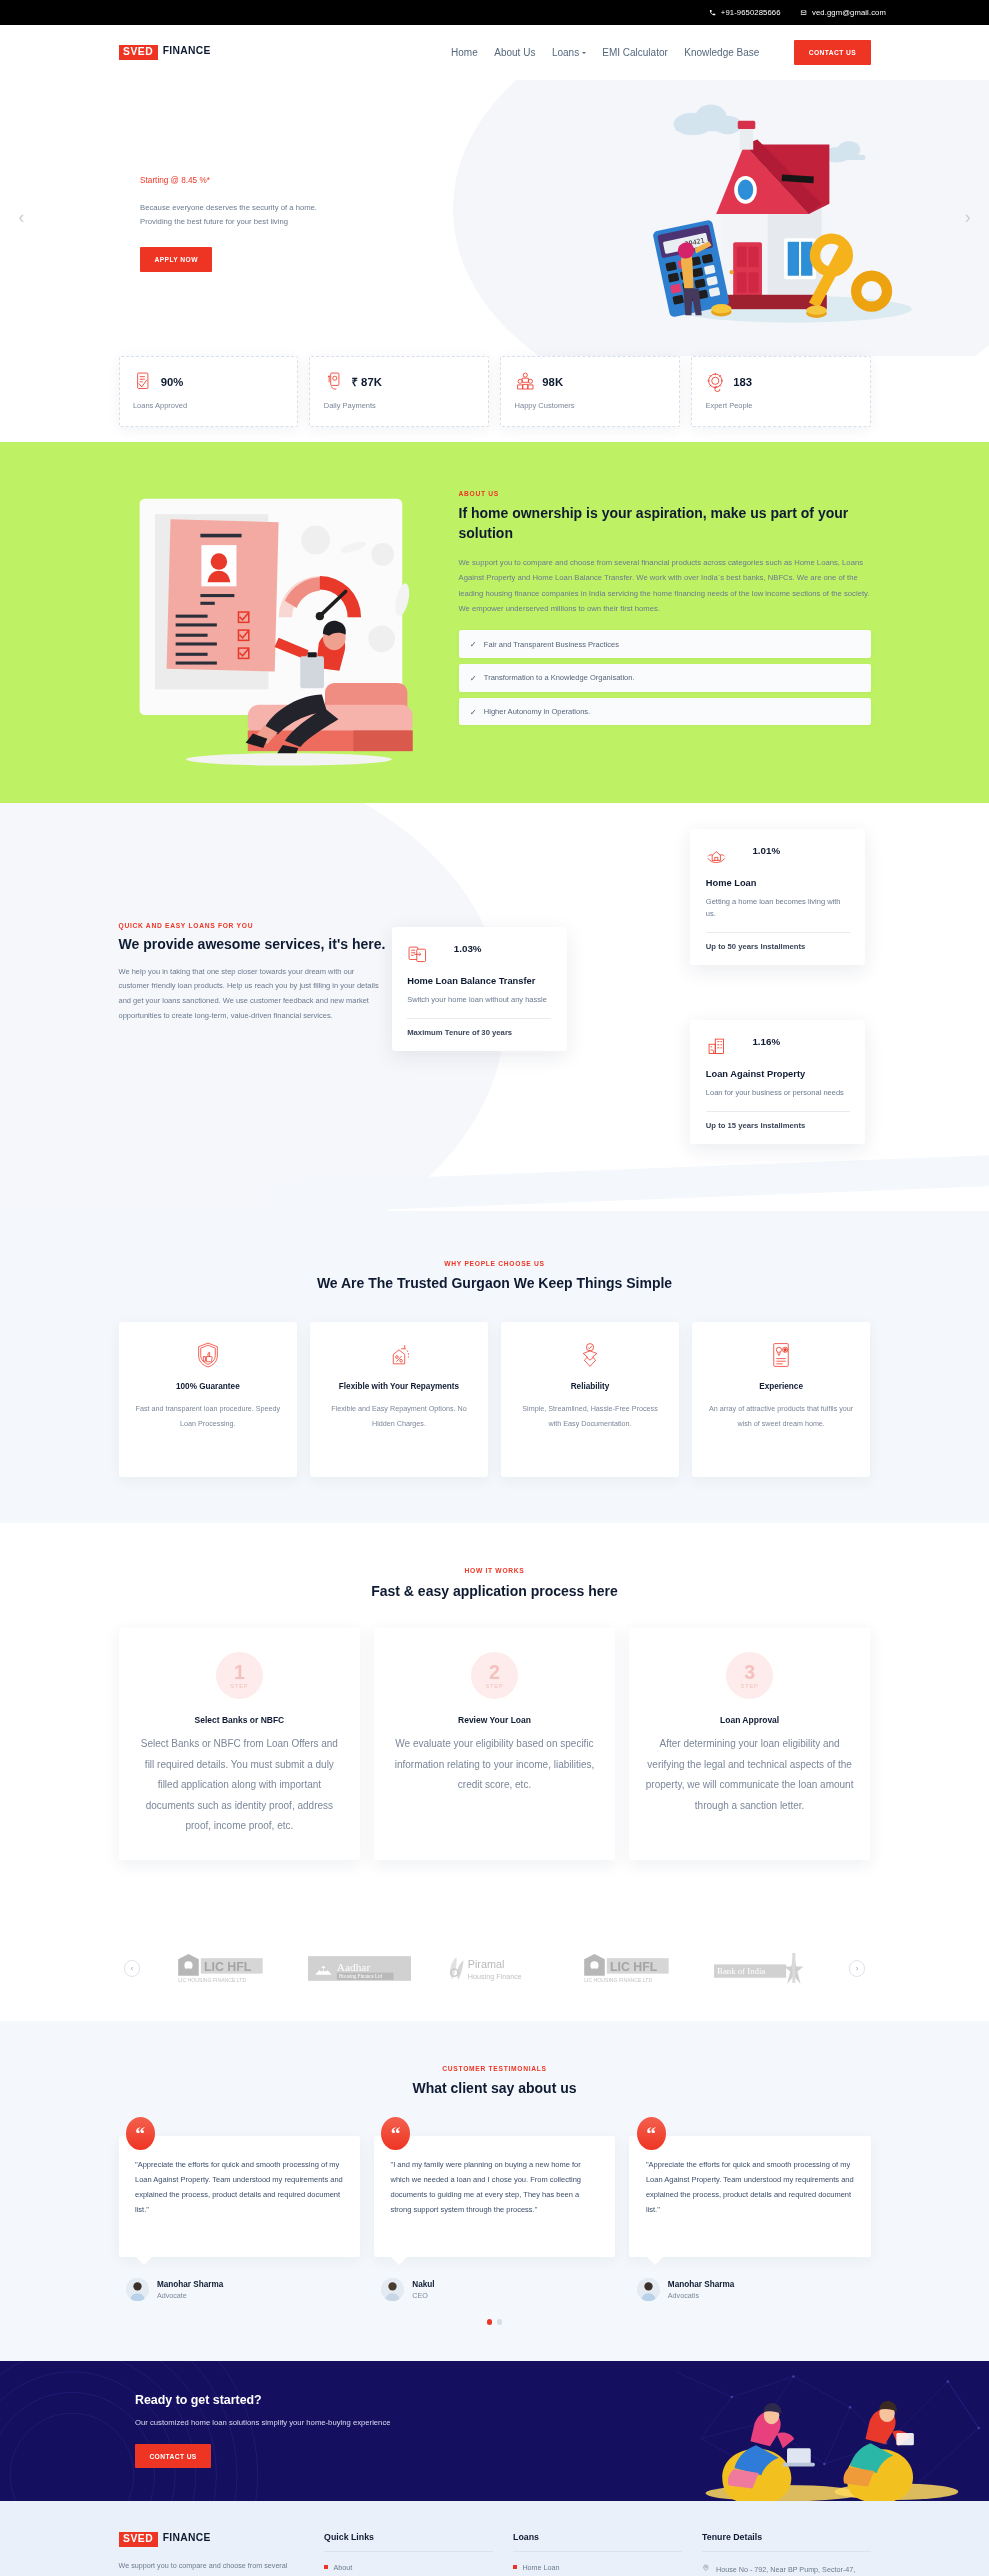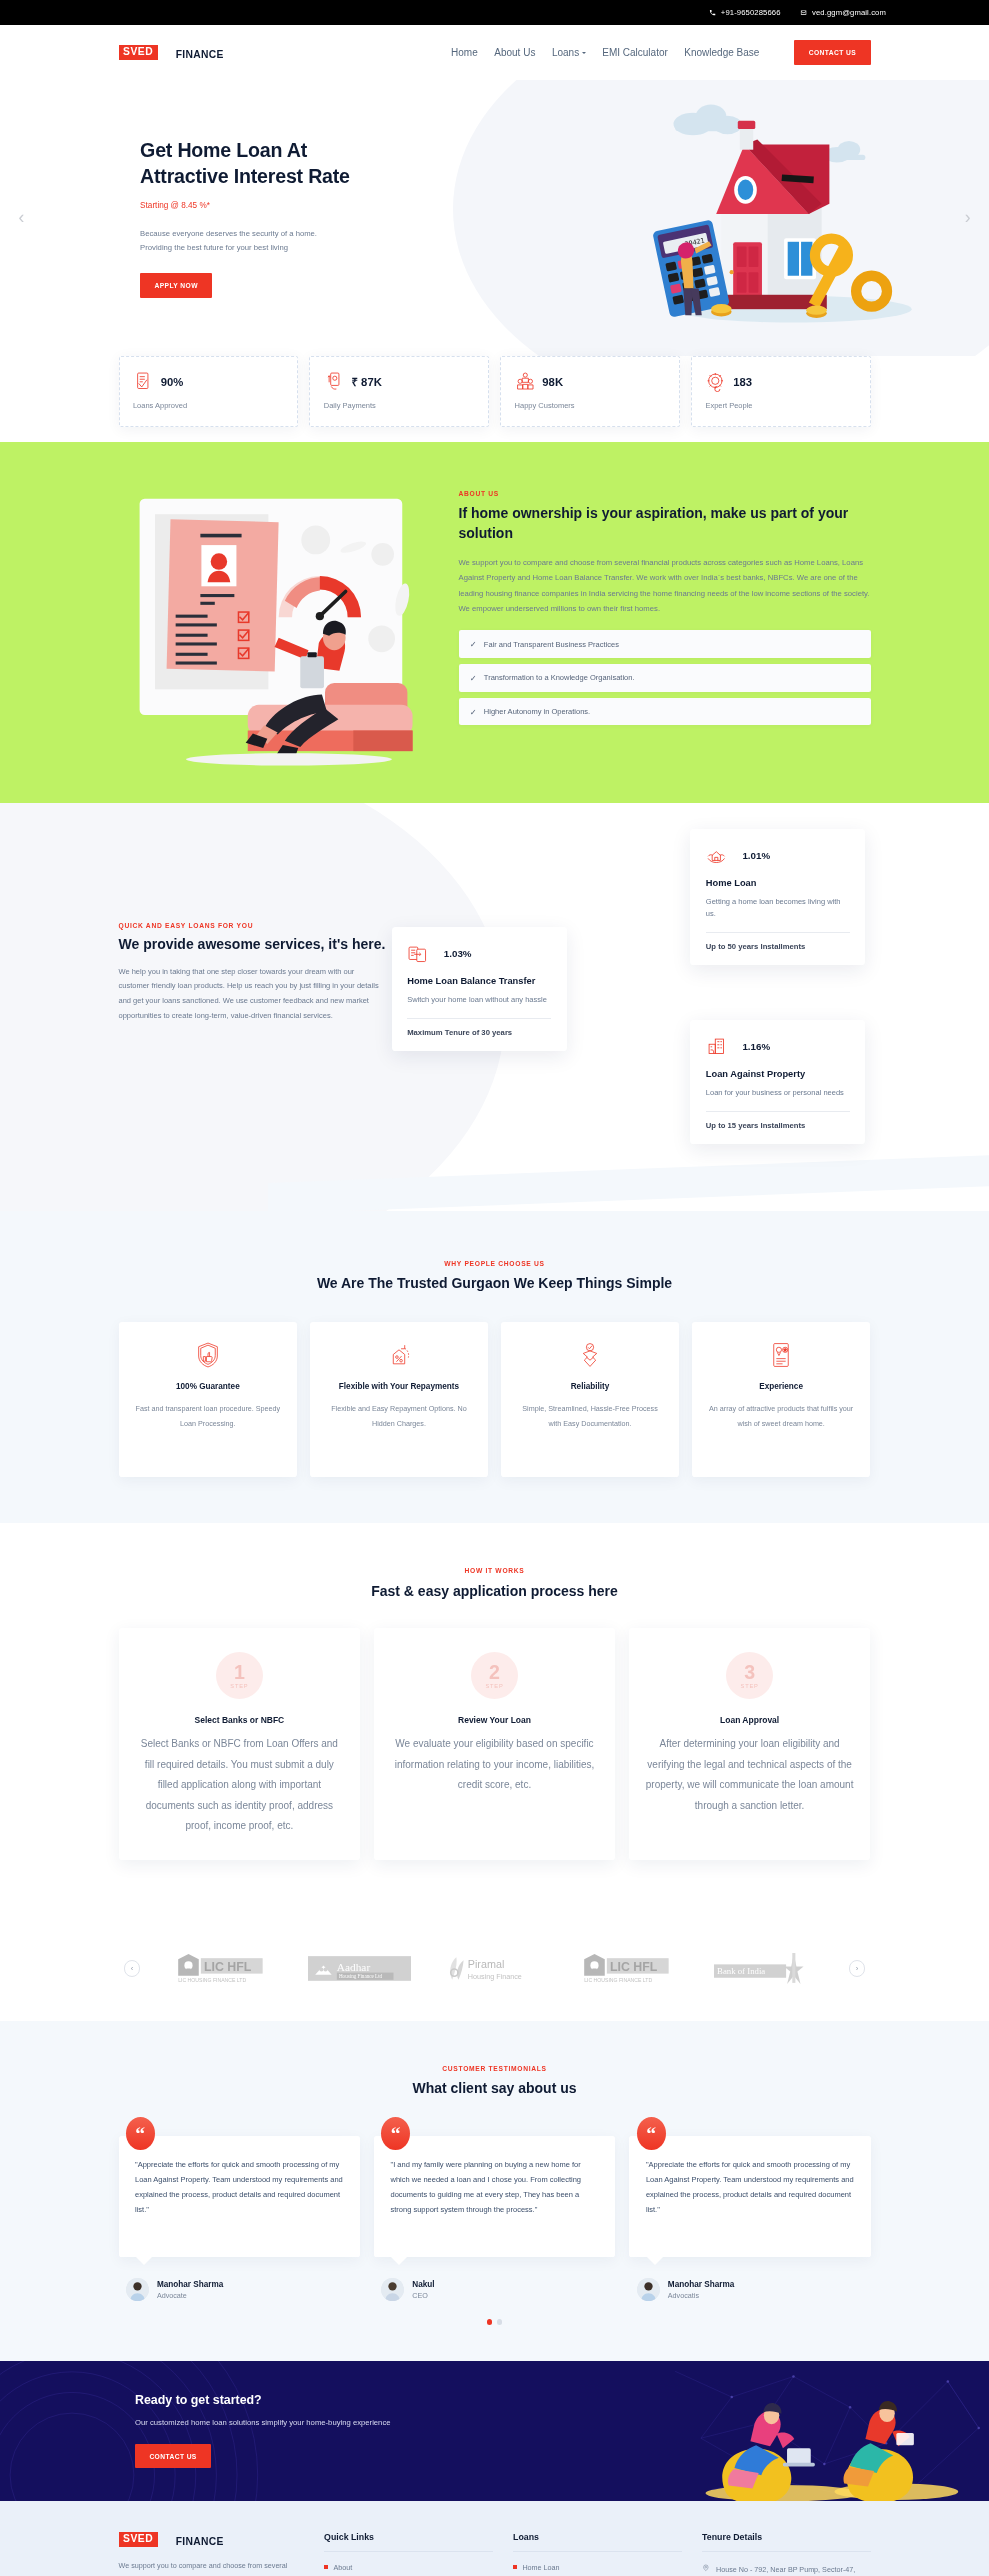--- a/index.html
+++ b/index.html
@@ -7,21 +7,21 @@
   body{width:989px;overflow-x:hidden}
   .wrap{width:752px;margin:0 auto;position:relative}
 
   
   .topbar{height:25px;background:#000;display:flex;align-items:center;justify-content:flex-end;padding-right:103px;gap:19.6px}
   .topbar .ti{display:flex;align-items:center;gap:4.6px;color:#fff;font-size:7.7px;letter-spacing:0.1px}
   .topbar svg{width:7.2px;height:7.2px;fill:#fff}
 
   
   .header{height:55px;display:flex;align-items:center;background:#fff;position:relative;z-index:5}
-  .logo{display:flex;align-items:flex-end;gap:18px;font-weight:bold}
+  .logo{display:flex;align-items:flex-start;gap:5px;font-weight:bold}
   .logo .mark{background:#ee3524;color:#fff;font-size:10.3px;letter-spacing:0.5px;padding:2.6px 4.6px;line-height:1;font-weight:bold}
   .logo .word{color:#0f1b33;font-size:10.3px;letter-spacing:0.3px}
   .nav{margin-left:auto;display:flex;align-items:center;gap:16.5px}
   .nav a{color:#55677d;font-size:10px;text-decoration:none;display:flex;align-items:center;gap:2.6px}
   .caret{width:0;height:0;border-left:2.1px solid transparent;border-right:2.1px solid transparent;border-top:2.6px solid #55677d;display:inline-block}
   .btn-red{background:#ee3524;color:#fff;border:none;font-size:6.7px;font-weight:bold;letter-spacing:0.4px;padding:8.8px 14.4px;cursor:pointer;border-radius:1px}
   .header .btn-red{margin-left:18.5px}
 
   
   .hero{position:relative;height:276px;background:#fff;overflow:hidden}
@@ -59,21 +59,21 @@
   .chk .tick{color:#56647a;font-size:8.2px}
 
   
   .services{position:relative;background:#fff;padding:26px 0 52px;overflow:hidden}
   .services .bigblob{position:absolute;left:-268px;top:-62px;width:773px;height:546px;border-radius:50%;background:#f6f7fa;z-index:0}
   .services .wrap{display:flex;z-index:2;min-height:319px}
   .svc-copy{width:268px;padding-top:93px;z-index:3}
   .svc-copy p{color:#6b7a90;font-size:7.5px;line-height:1.95;margin-top:9.3px}
   .svc-cards{flex:1;position:relative;z-index:3;height:330px}
   .card{position:absolute;background:#fff;border-radius:3.6px;padding:15.5px 15.5px 14.4px;box-shadow:0 5.2px 20.6px rgba(20,40,80,.085)}
-  .card .chead{display:flex;align-items:center;gap:16px}
+  .card .chead{display:flex;align-items:flex-start;gap:26px}
   .card .pct{font-size:9.8px;color:#0f1b33;font-weight:600}
   .card h3{font-size:9.3px;color:#0f1b33;margin-top:11.3px;line-height:1.35;font-weight:bold}
   .card .desc{color:#6b7a90;font-size:7.5px;line-height:1.6;margin-top:7.2px}
   .card hr{border:none;border-top:0.5px solid #e8ebf0;margin:11.3px 0 9.3px}
   .card .foot{font-size:7.7px;color:#3b4559;font-weight:bold}
   .card svg{width:20.6px;height:20.6px}
   #card-hlbt{left:5.2px;top:98px;width:175px}
   #card-hl{right:5.2px;top:0;width:175px}
   #card-lap{right:5.2px;top:191px;width:175px}
 
@@ -183,24 +183,20 @@
     </nav>
   </div>
 </div>
 
 <section class="hero">
   <div class="blob"></div>
   <div class="arrowbtn left">‹</div>
   <div class="arrowbtn right">›</div>
   <div class="wrap">
     <div class="hero-text">
-      <h1>
-        <span>Get Home Loan At</span><br>
-        <span>Attractive Interest Rate</span>
-      </h1>
       <div class="rate">Starting @ 8.45 %*</div>
       <div class="sub">
         <span>Because everyone deserves the security of a home.</span><br>
         <span>Providing the best future for your best living</span>
       </div>
       <button class="btn-red">APPLY NOW</button>
     </div>
   </div>
   <div class="hero-art">
     <svg viewBox="0 0 620 470" width="319" height="242">

